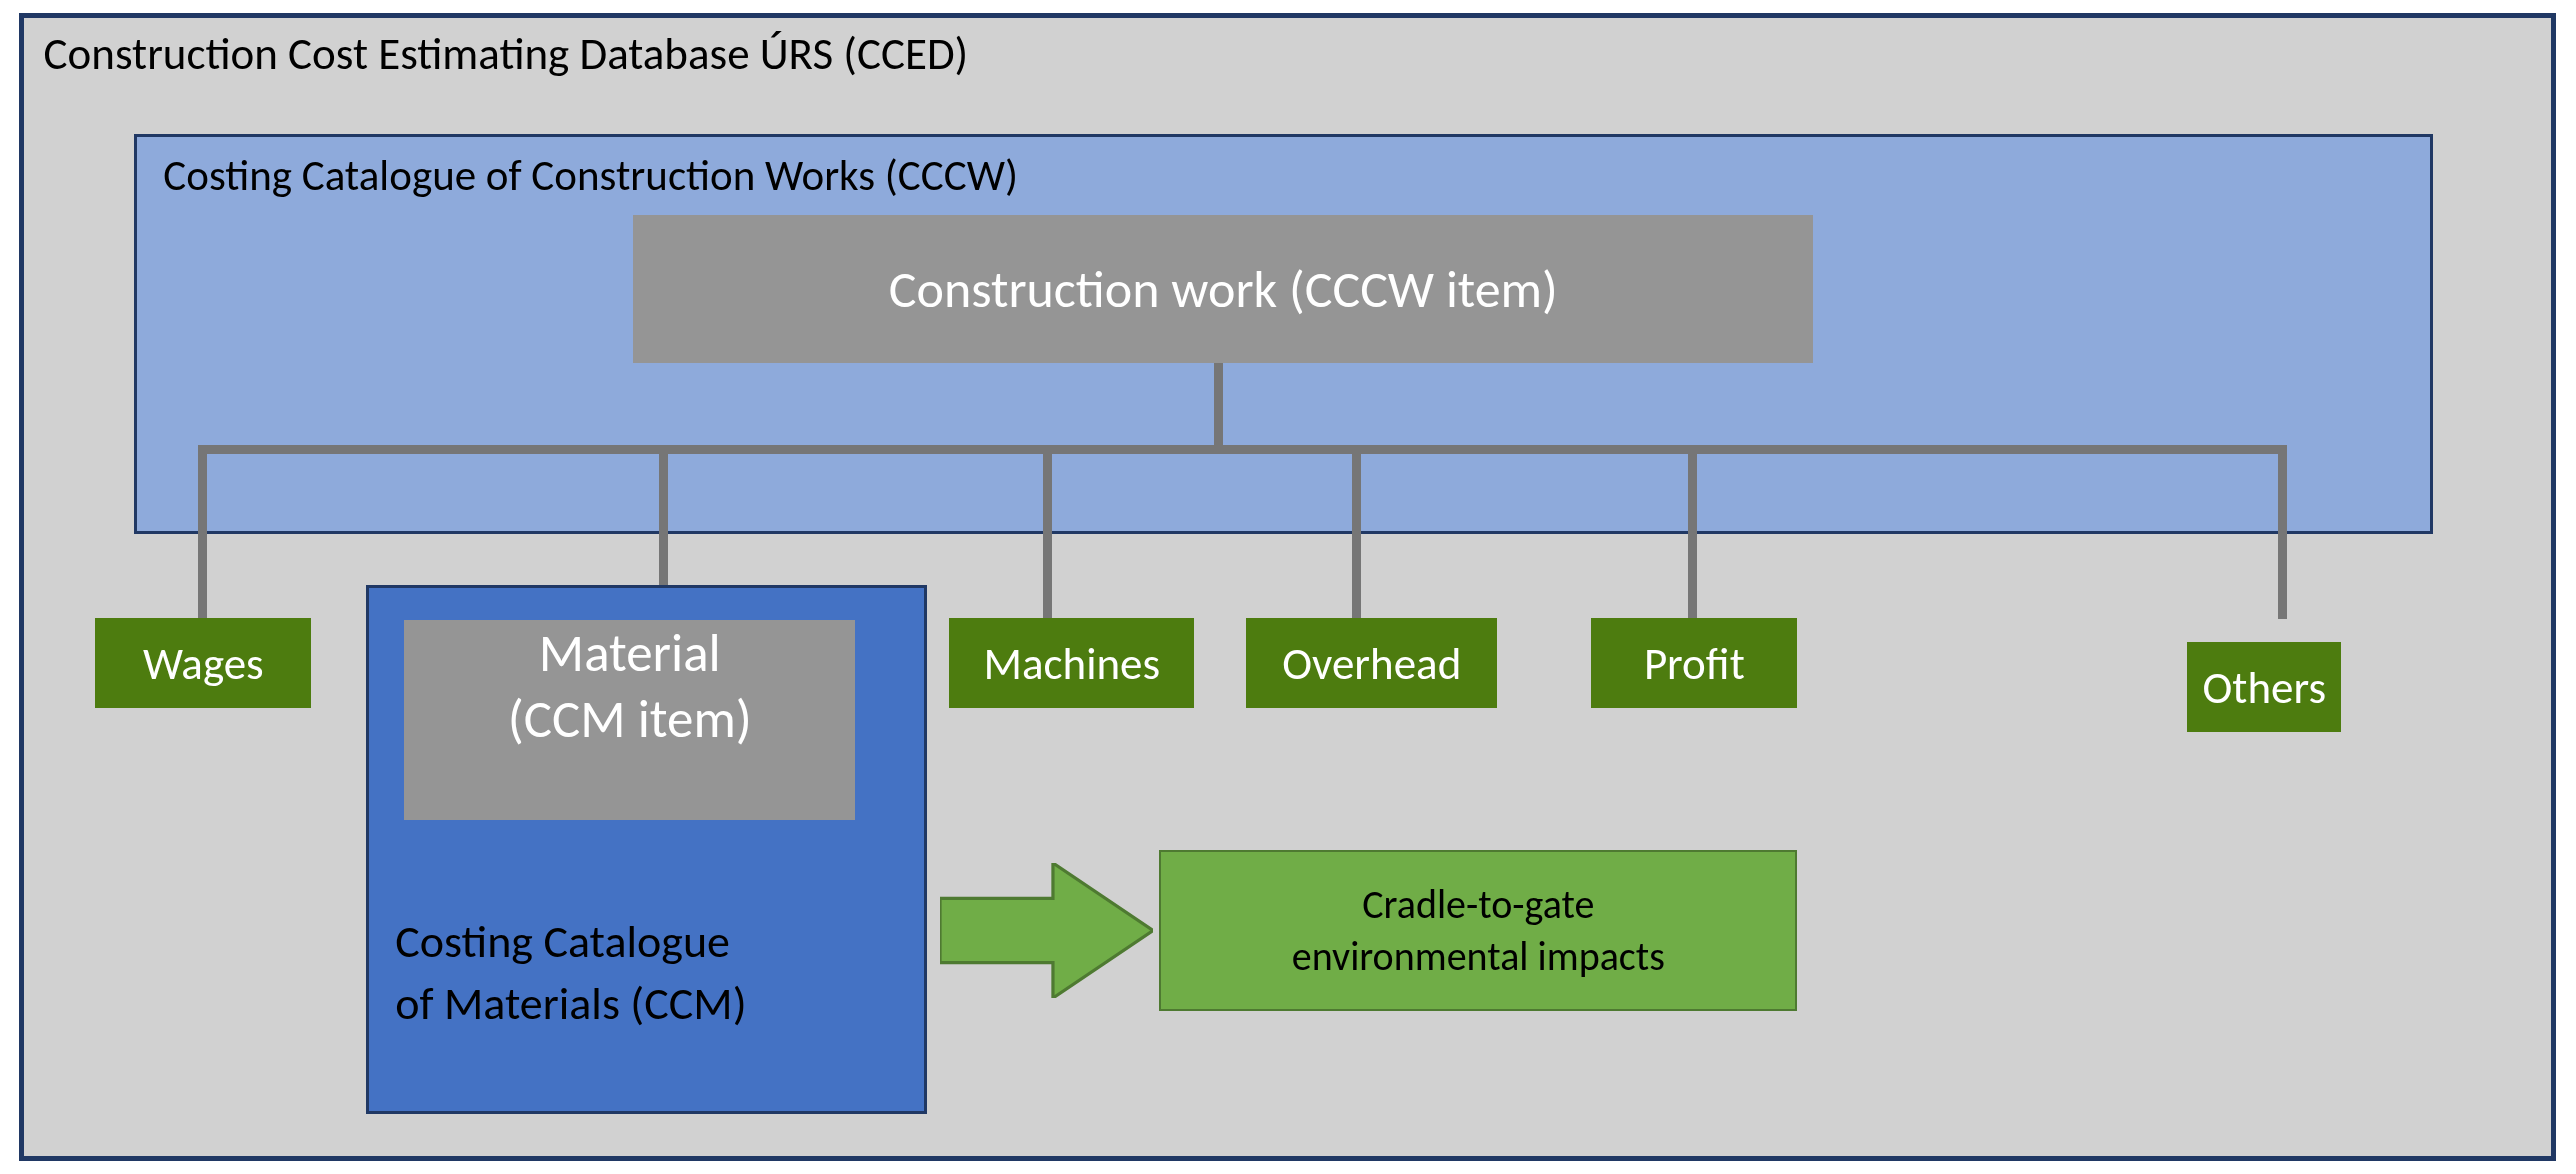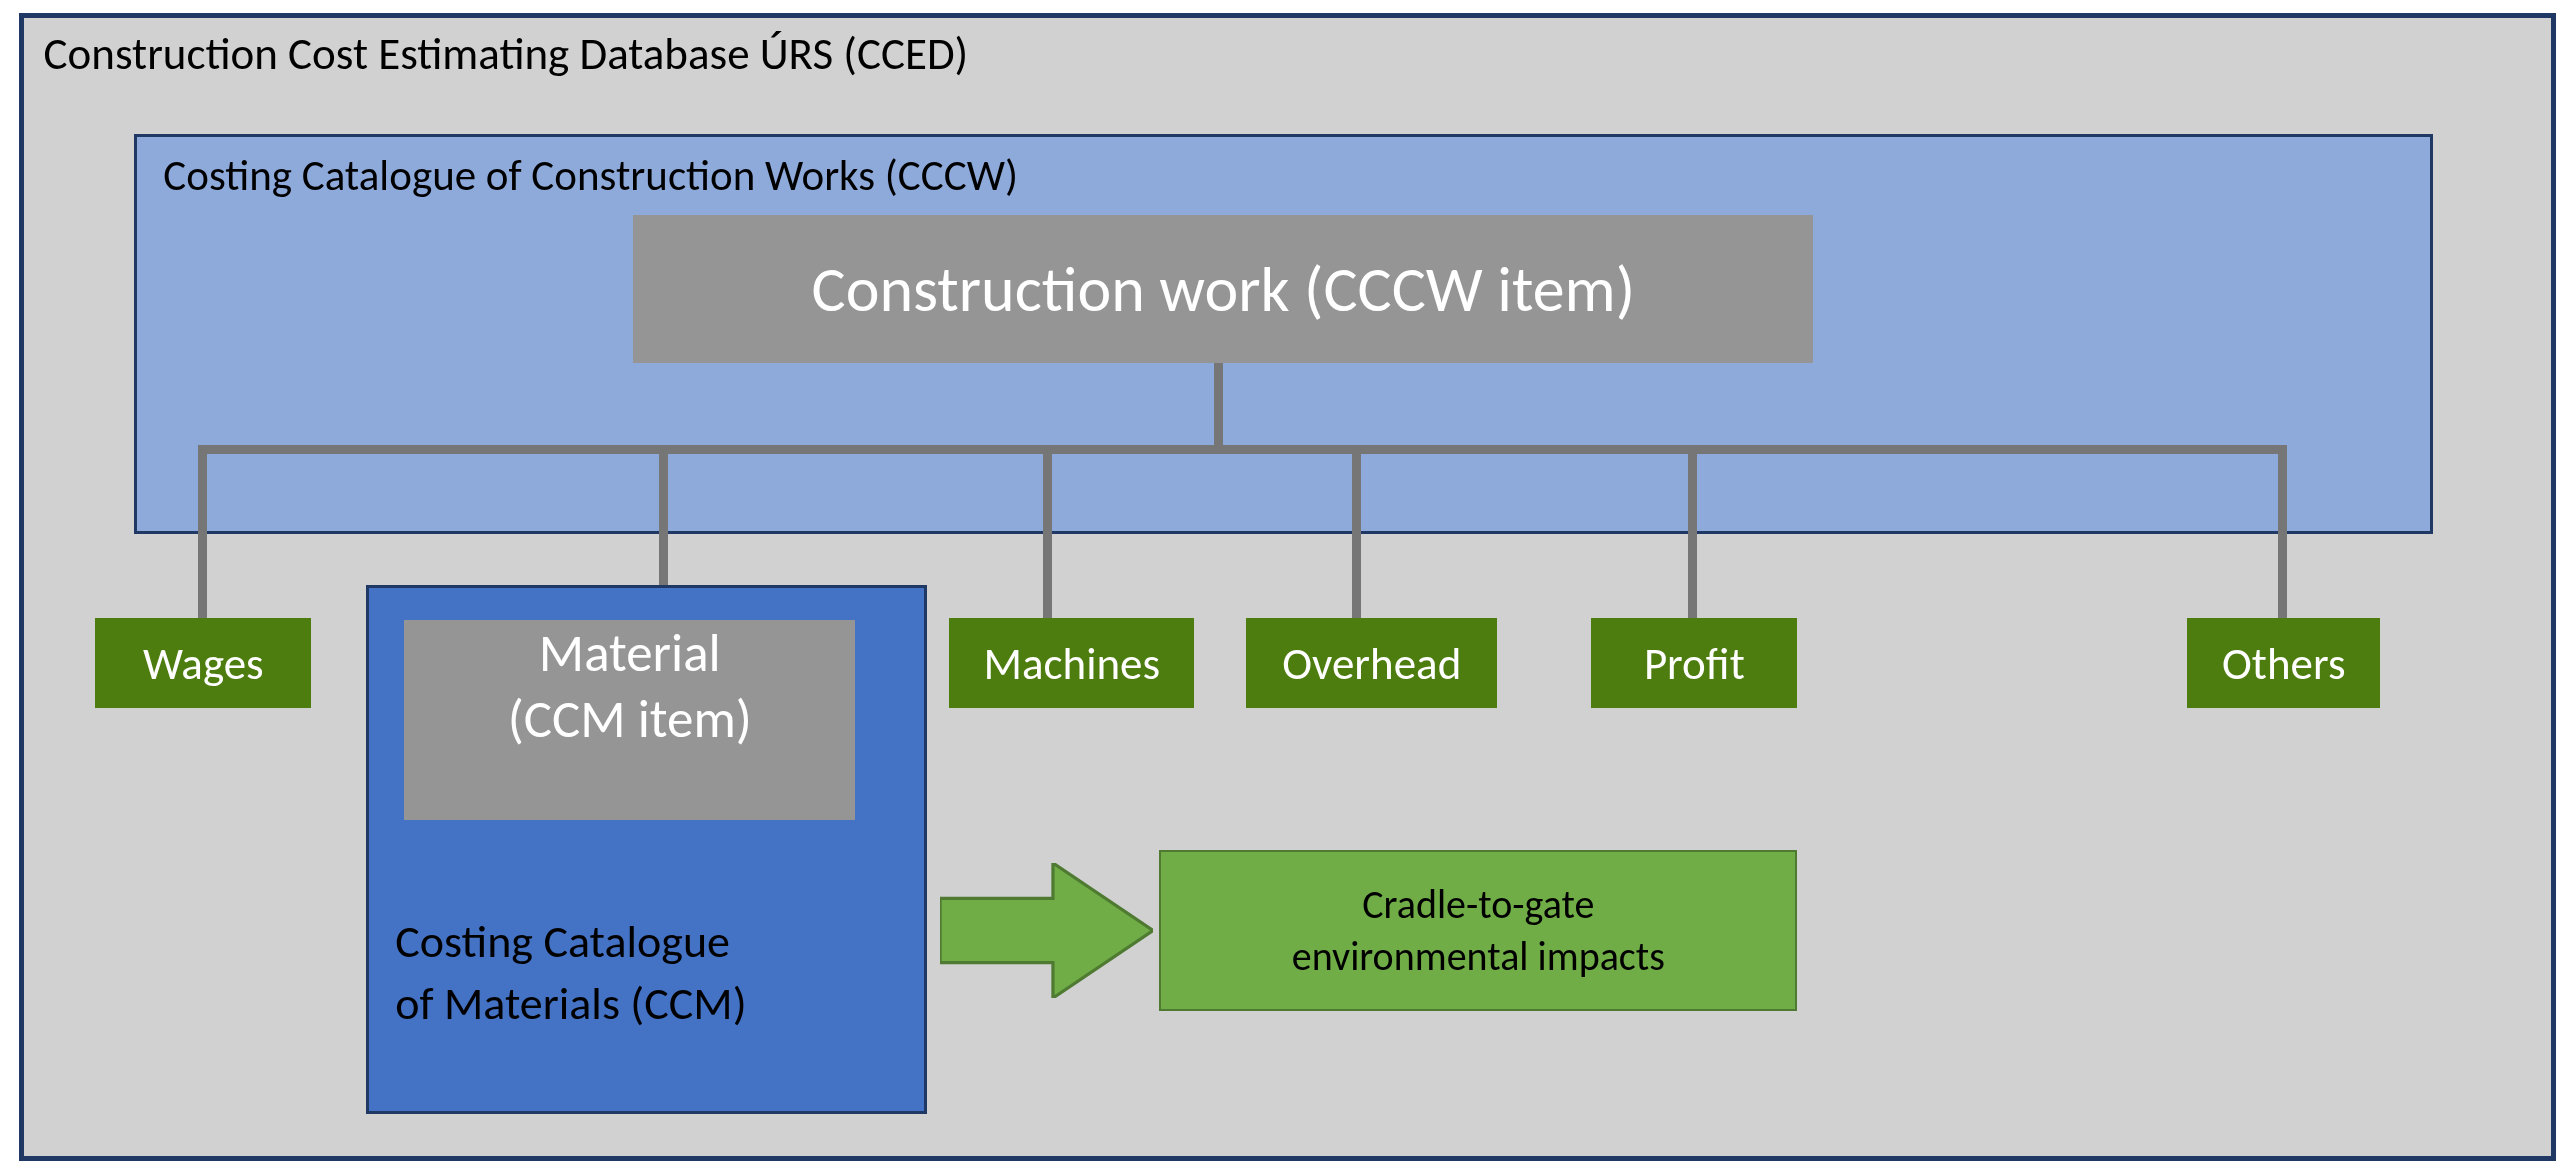--- a/index.html
+++ b/index.html
@@ -52,21 +52,21 @@
     position: absolute;
     left: 609px;
     top: 197px;
     width: 1180px;
     height: 148px;
     background: #959595;
     color: #fff;
     display: flex;
     align-items: center;
     justify-content: center;
-    font-size: 64px;
+    font-size: 52px;
   }
   
   .trunk {
     position: absolute;
     left: 1190px;
     top: 345px;
     width: 9px;
     height: 87px;
     background: #767676;
   }
@@ -101,21 +101,21 @@
     display: flex;
     align-items: center;
     justify-content: center;
     font-size: 45px;
     text-align: center;
   }
   .leaf-wages   { left: 71px;  top: 600px; width: 216px; height: 90px; }
   .leaf-machines{ left: 925px; top: 600px; width: 245px; height: 90px; }
   .leaf-overhead{ left: 1222px; top: 600px; width: 251px; height: 90px; }
   .leaf-profit  { left: 1567px; top: 600px; width: 206px; height: 90px; }
-  .leaf-others  { left: 2163px; top: 600px; width: 193px; height: 90px; }
+  .leaf-others  { left: 2163px; top: 624px; width: 154px; height: 90px; }
   
   .ccm {
     position: absolute;
     left: 342px;
     top: 567px;
     width: 561px;
     height: 529px;
     background: #4472c4;
     border: 3.9px solid #203864;
   }

